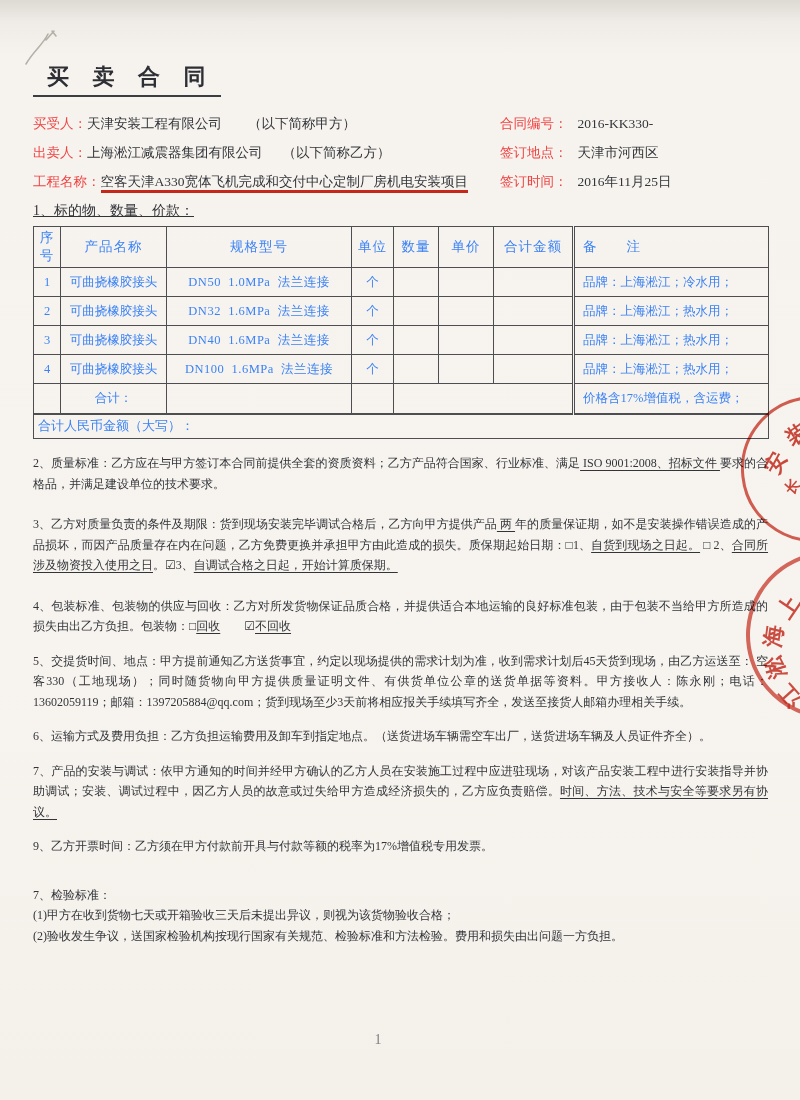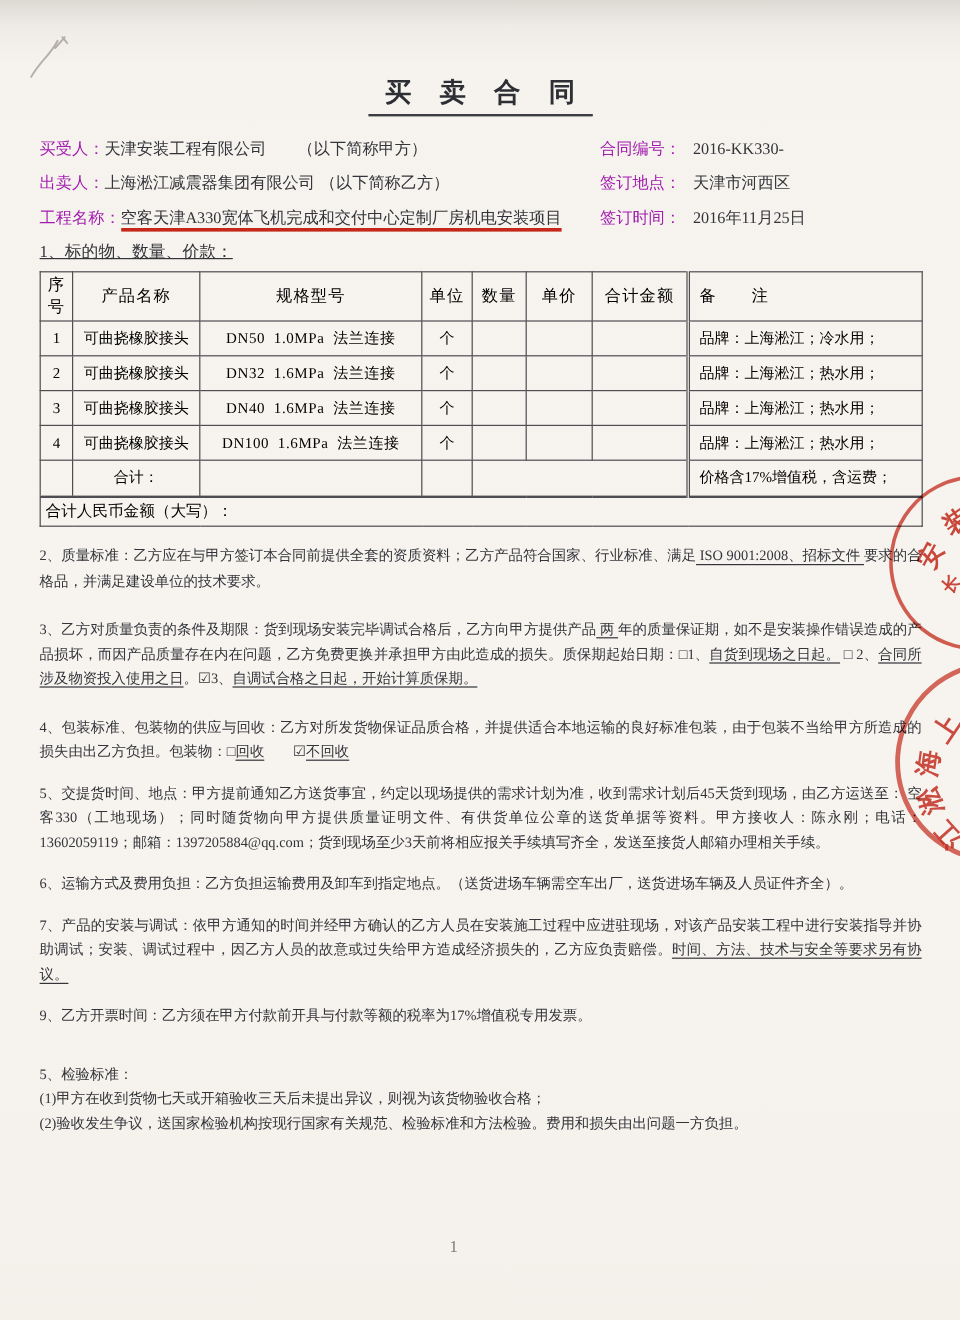--- a/index.html
+++ b/index.html
@@ -9,41 +9,41 @@
     background: linear-gradient(180deg,#dddad4 0%,#efece7 2%,#f6f3ee 5%,#f7f4ef 60%,#f4f0ea 100%);
     color:#33343a;
     position:relative;
   }
   .sheet { position:relative; width:800px; height:1100px; padding:62px 32px 0 33px; }
 
   
   .staple { position:absolute; left:22px; top:20px; opacity:.7; }
 
   
-  .title-wrap { text-align:center; margin-bottom:12px; }
+  .title-wrap { margin-bottom:12px; }
   .doc-title {
     display:inline-block; font-size:22px; font-weight:bold; letter-spacing:9px;
     color:#2e2f35; border-bottom:2px solid #3c3d42; padding:0 6px 3px 14px;
   }
 
   
   .hdr-row { display:flex; line-height:29px; font-size:13.5px; }
   .hdr-left { flex:1 1 auto; }
   .hdr-right { width:268px; flex:0 0 268px; }
-  .hdr-label { color:#a21caf; }
+  .hdr-label { color:#ef4444; }
   .gap { display:inline-block; width:10px; }
   .alias { margin-left:26px; }
-  .alias2 { margin-left:4px; }
+  .alias2 { margin-left:20px; }
   .project-name { border-bottom:3px solid #c5271a; padding-bottom:1px; }
 
   
   .sec-heading { font-size:14px; margin:4px 0 4px 0; line-height:22px;text-decoration:underline; }
 
   
-  table { border-collapse:collapse; width:735px; table-layout:fixed; font-size:12.5px; color:#000000;}
+  table { border-collapse:collapse; width:735px; table-layout:fixed; font-size:12.5px; color:#3b82f6;}
   col.c-no{width:27px;} col.c-name{width:106px;} col.c-spec{width:185px;}
   col.c-unit{width:42px;} col.c-qty{width:45px;} col.c-price{width:55px;}
   col.c-amt{width:80px;} col.c-note{width:195px;}
   th,td { border:1px solid #4d4d52; text-align:center; padding:2px 2px; height:29px; }
   thead th { height:35px; font-weight:normal; font-size:13.5px; letter-spacing:1px; }
   td.spec { letter-spacing:.5px; white-space:pre; }
   td.note, th.note-h { border-left:3px double #4d4d52; text-align:left; padding-left:8px; }
   td.merged { border-left:1px solid #4d4d52; }
   tr.words-row td { text-align:left; padding-left:4px; height:25px; font-size:13px; border-top:2px solid #4d4d52;}
   tr.total-row td { height:30px; }
@@ -212,21 +212,21 @@
       <div class="clause" data-name="clause-6">
         <p><span data-name="clause-text">6、运输方式及费用负担：乙方负担运输费用及卸车到指定地点。（送货进场车辆需空车出厂，送货进场车辆及人员证件齐全）。</span></p>
       </div>
       <div class="clause" data-name="clause-7">
         <p><span data-name="clause-text">7、产品的安装与调试：依甲方通知的时间并经甲方确认的乙方人员在安装施工过程中应进驻现场，对该产品安装工程中进行安装指导并协助调试；安装、调试过程中，因乙方人员的故意或过失给甲方造成经济损失的，乙方应负责赔偿。</span><span class="u" data-name="clause-text">时间、方法、技术与安全等要求另有协议。</span></p>
       </div>
       <div class="clause" data-name="clause-9">
         <p><span data-name="clause-text">9、乙方开票时间：乙方须在甲方付款前开具与付款等额的税率为17%增值税专用发票。</span></p>
       </div>
       <div class="clause" data-name="clause-10">
-        <p><span data-name="clause-text">5、检验标准：</span></p>
+        <p><span data-name="clause-text">7、检验标准：</span></p>
         <p><span data-name="clause-text">(1)甲方在收到货物七天或开箱验收三天后未提出异议，则视为该货物验收合格；</span></p>
         <p><span data-name="clause-text">(2)验收发生争议，送国家检验机构按现行国家有关规范、检验标准和方法检验。费用和损失由出问题一方负担。</span></p>
       </div>
     </div>
 
   <div class="page-num" data-name="page-number">1</div>
 
   <div class="stamp" id="stamp1" data-name="buyer-company-stamp">
       <span class="sc sc0" data-name="stamp-char">安</span>
       <span class="sc sc1" data-name="stamp-char">装</span>

